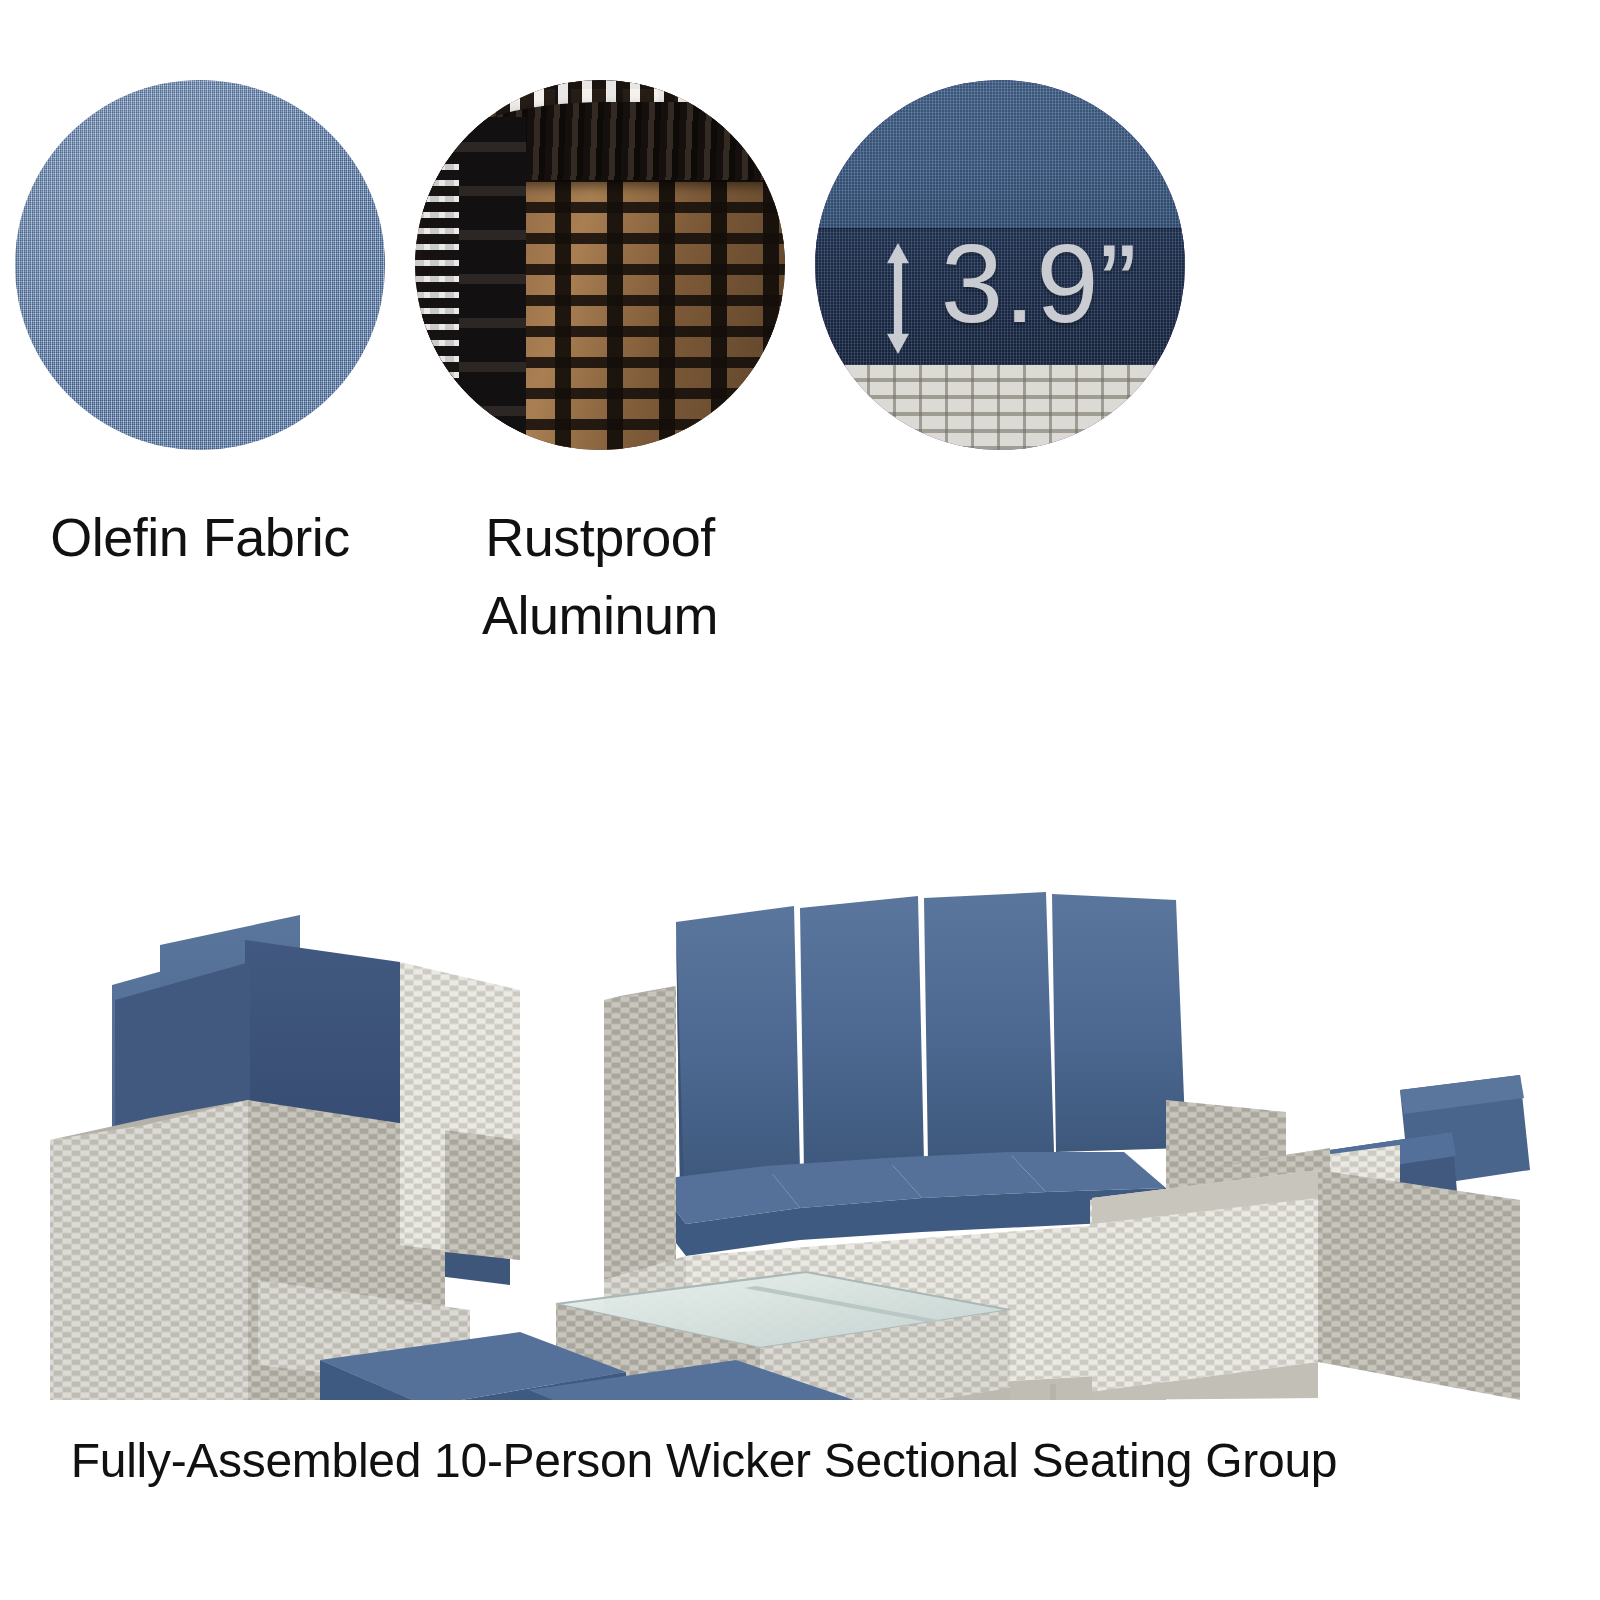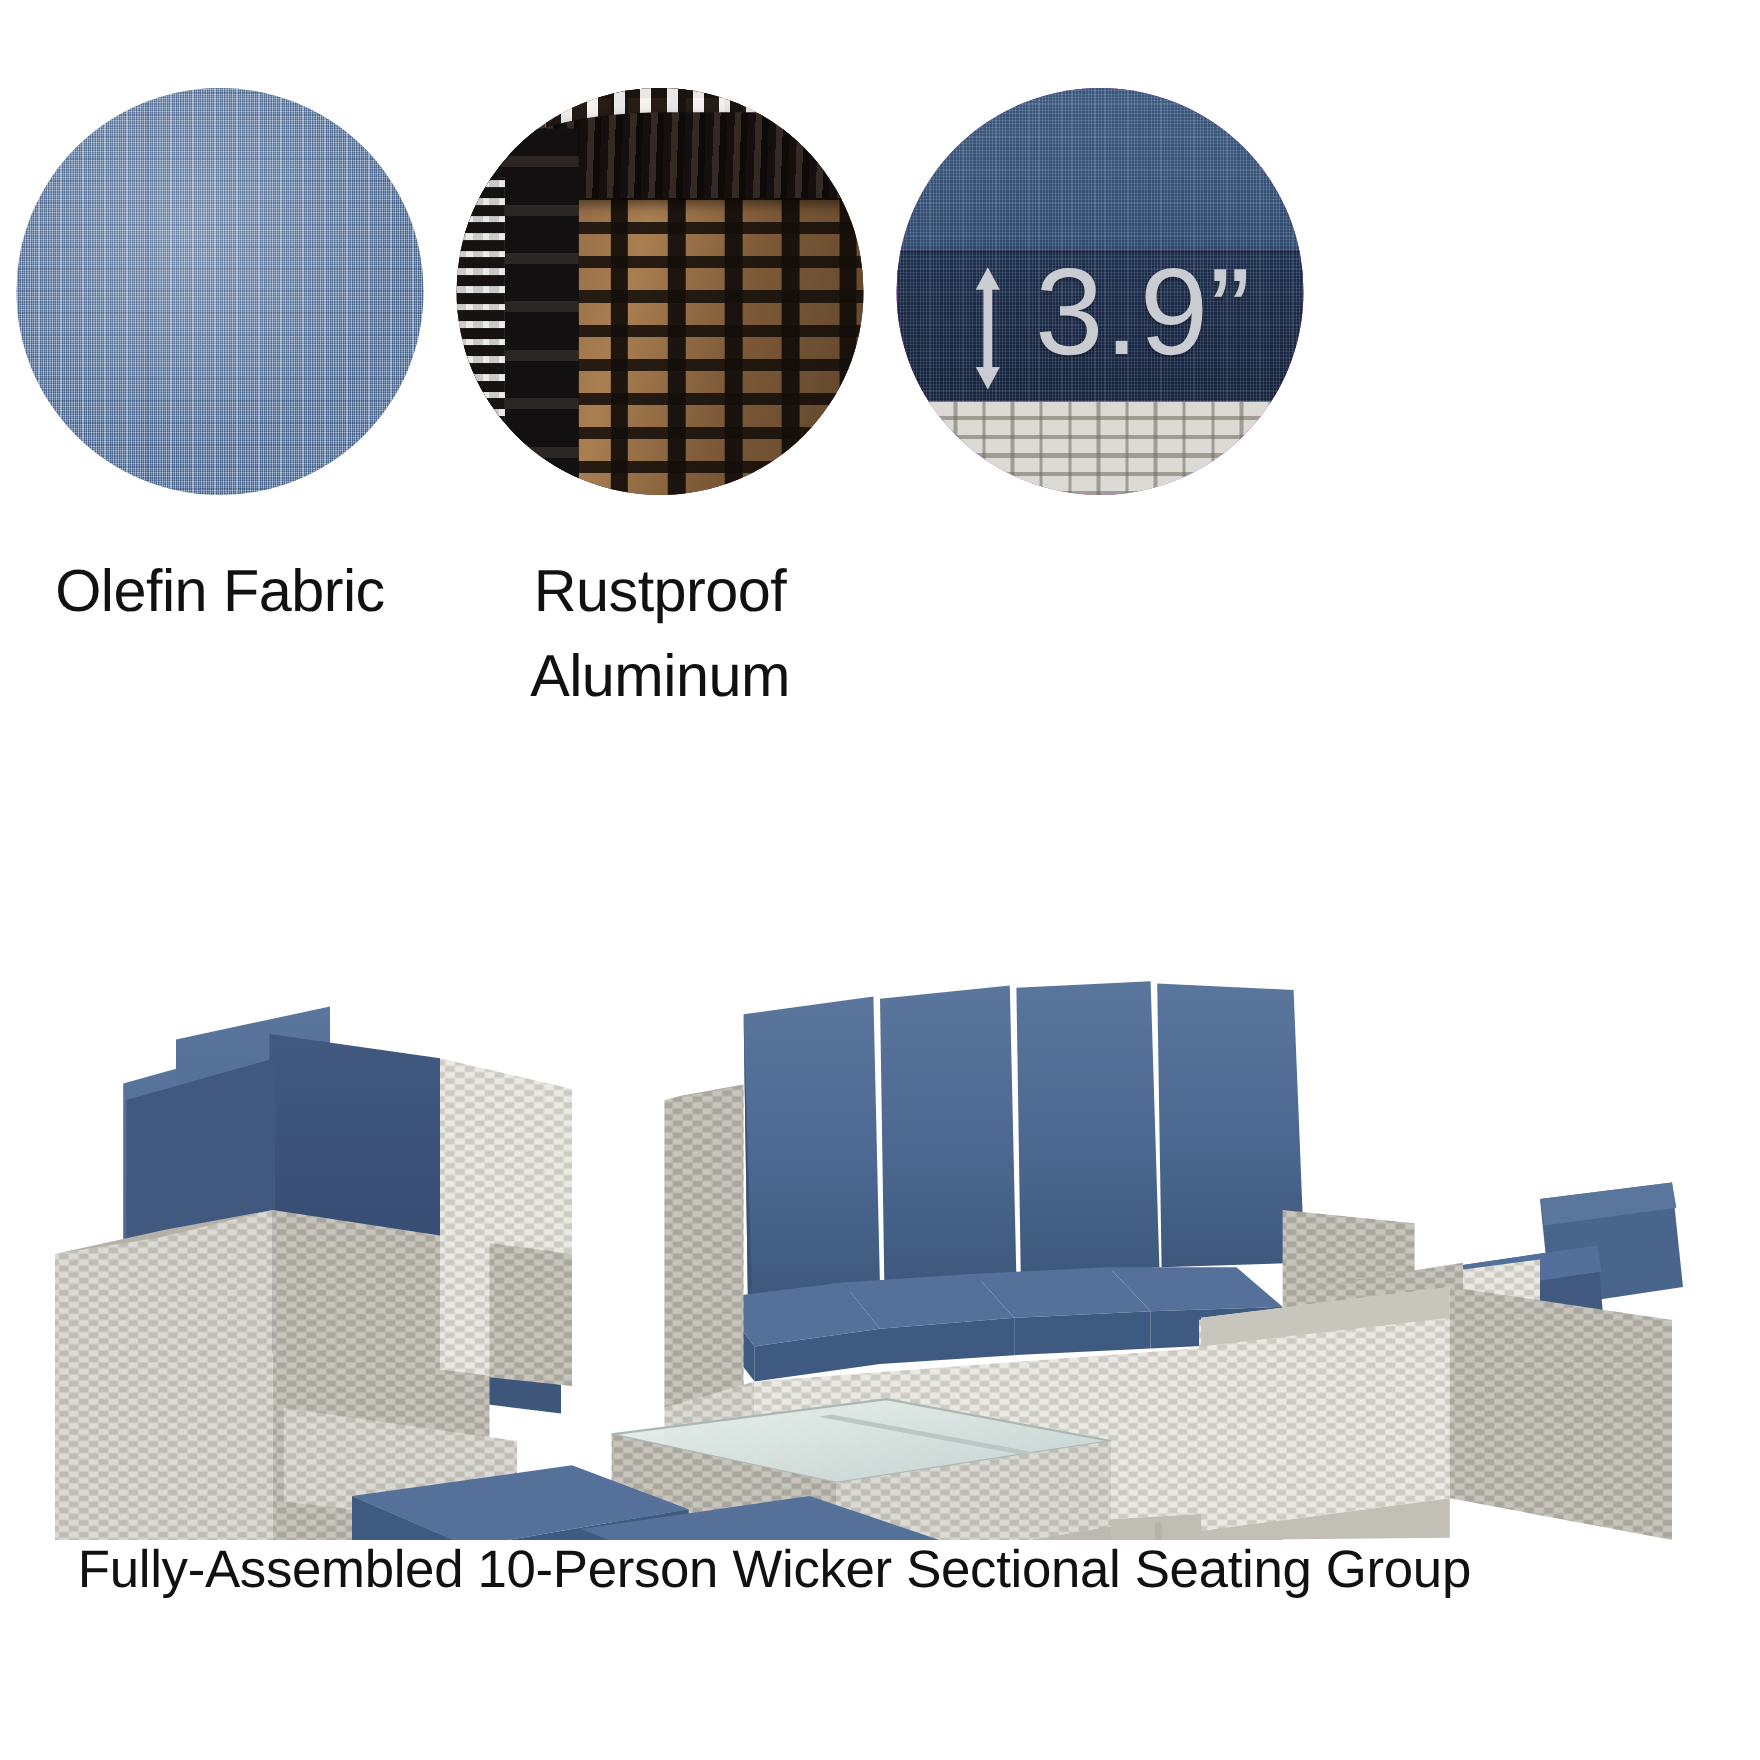--- a/index.html
+++ b/index.html
@@ -131,21 +131,21 @@
   }
   .alu-dark .toplattice{
     position:absolute;left:22%;right:6%;top:0;height:10%;
     background:
       repeating-linear-gradient(90deg, #1a1512 0 14px, #fff 14px 24px),
       repeating-linear-gradient(0deg, #1a1512 0 10px, #6b4a2f 10px 20px);
     opacity:.9;
   }
 
   
-  .cushion-nav{background:#a21caf;}
+  .cushion-nav{background:#4c1d95;}
   .cushion-nav .top-cush{
     position:absolute;left:0;right:0;top:0;height:40%;
     background:linear-gradient(180deg,#4a6b95 0%,#43648e 60%,#3a5982 100%);
   }
   .cushion-nav .side-cush{
     position:absolute;left:0;right:0;top:40%;height:37%;
     background:linear-gradient(180deg,#24395c 0%,#1f3050 55%,#1b2b48 100%);
     border-top:2px solid #16253d;
   }
   .cushion-nav .weave-tex{
@@ -174,21 +174,21 @@
 
   
   #product-photo{
     position:absolute;left:0;top:700px;width:1600px;height:700px;
   }
   #product-photo svg{display:block;width:100%;height:100%;}
 
   
   #caption{
     position:absolute;left:0;top:1400px;width:1408px;height:120px;
-    display:flex;align-items:flex-start;justify-content:center;
+    display:flex;align-items:center;justify-content:center;
   }
   #caption .cap-text{
     font-size:48px;color:#111111;letter-spacing:-0.3px;text-align:center;
   }
 </style>
 </head>
 <body>
 
 <div id="feature-row">
 

